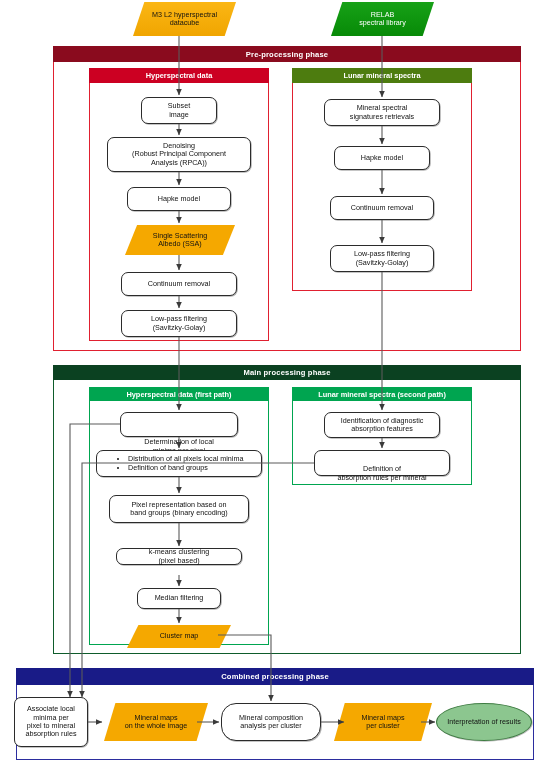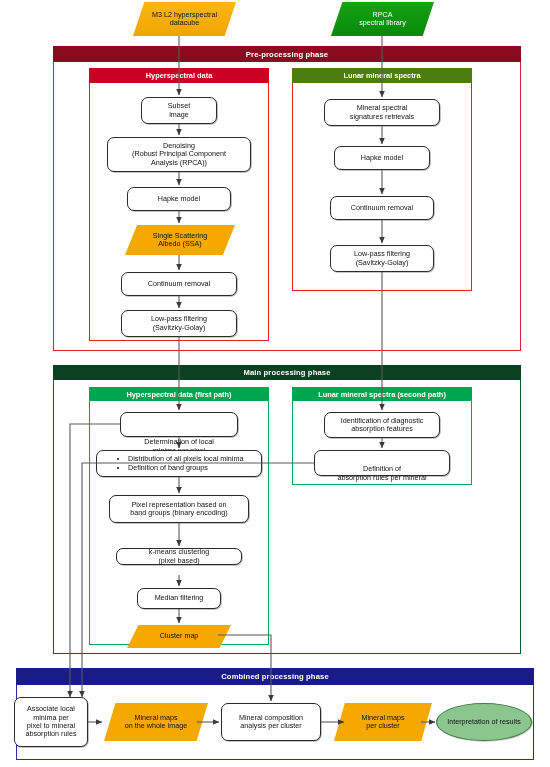--- a/index.html
+++ b/index.html
@@ -85,21 +85,21 @@
       </marker>
     </defs>
   </svg>
 
   <div class="node data data-orange-top data-shadow" style="left:133px;top:2px;width:103px;height:34px;">
     <span style="white-space:pre-line;">M3 L2 hyperspectral
 datacube</span>
   </div>
 
   <div class="node data-green data-shadow" style="left:331px;top:2px;width:103px;height:34px;">
-    <span style="white-space:pre-line;">RPCA
+    <span style="white-space:pre-line;">RELAB
 spectral library</span>
   </div>
 
   <div class="phase" style="left:53px;top:46px;width:468px;height:305px;border:1.4px solid #E02030;"></div>
   <div class="phase-hdr" style="left:53px;top:46px;width:468px;height:16px;background:#8A0B1E;">
     <span>Pre-processing phase</span>
   </div>
 
   <div class="subgroup" style="left:89px;top:68px;width:180px;height:273px;border:1.2px solid #E02030;"></div>
   <div class="subgroup-hdr" style="left:89px;top:68px;width:180px;height:15px;background:#CC0022;">
@@ -209,21 +209,21 @@
   <div class="node proc" style="left:14px;top:697px;width:74px;height:50px;">
     <span style="white-space:pre-line;">Associate local
 minima per
 pixel to mineral
 absorption rules</span>
   </div>
   <div class="node data data-shadow" style="left:104px;top:703px;width:104px;height:38px;">
     <span style="white-space:pre-line;">Mineral maps
 on the whole image</span>
   </div>
-  <div class="node proc" style="left:221px;top:703px;width:100px;height:38px;">
+  <div class="node proc" style="left:221px;top:703px;width:100px;height:38px;border-radius:15px;">
     <span style="white-space:pre-line;">Mineral composition
 analysis per cluster</span>
   </div>
   <div class="node data data-shadow" style="left:334px;top:703px;width:98px;height:38px;">
     <span style="white-space:pre-line;">Mineral maps
 per cluster</span>
   </div>
   <div class="node ellipse" style="left:436px;top:703px;width:96px;height:38px;">
     <span style="white-space:pre-line;">Interpretation of results</span>
   </div>

